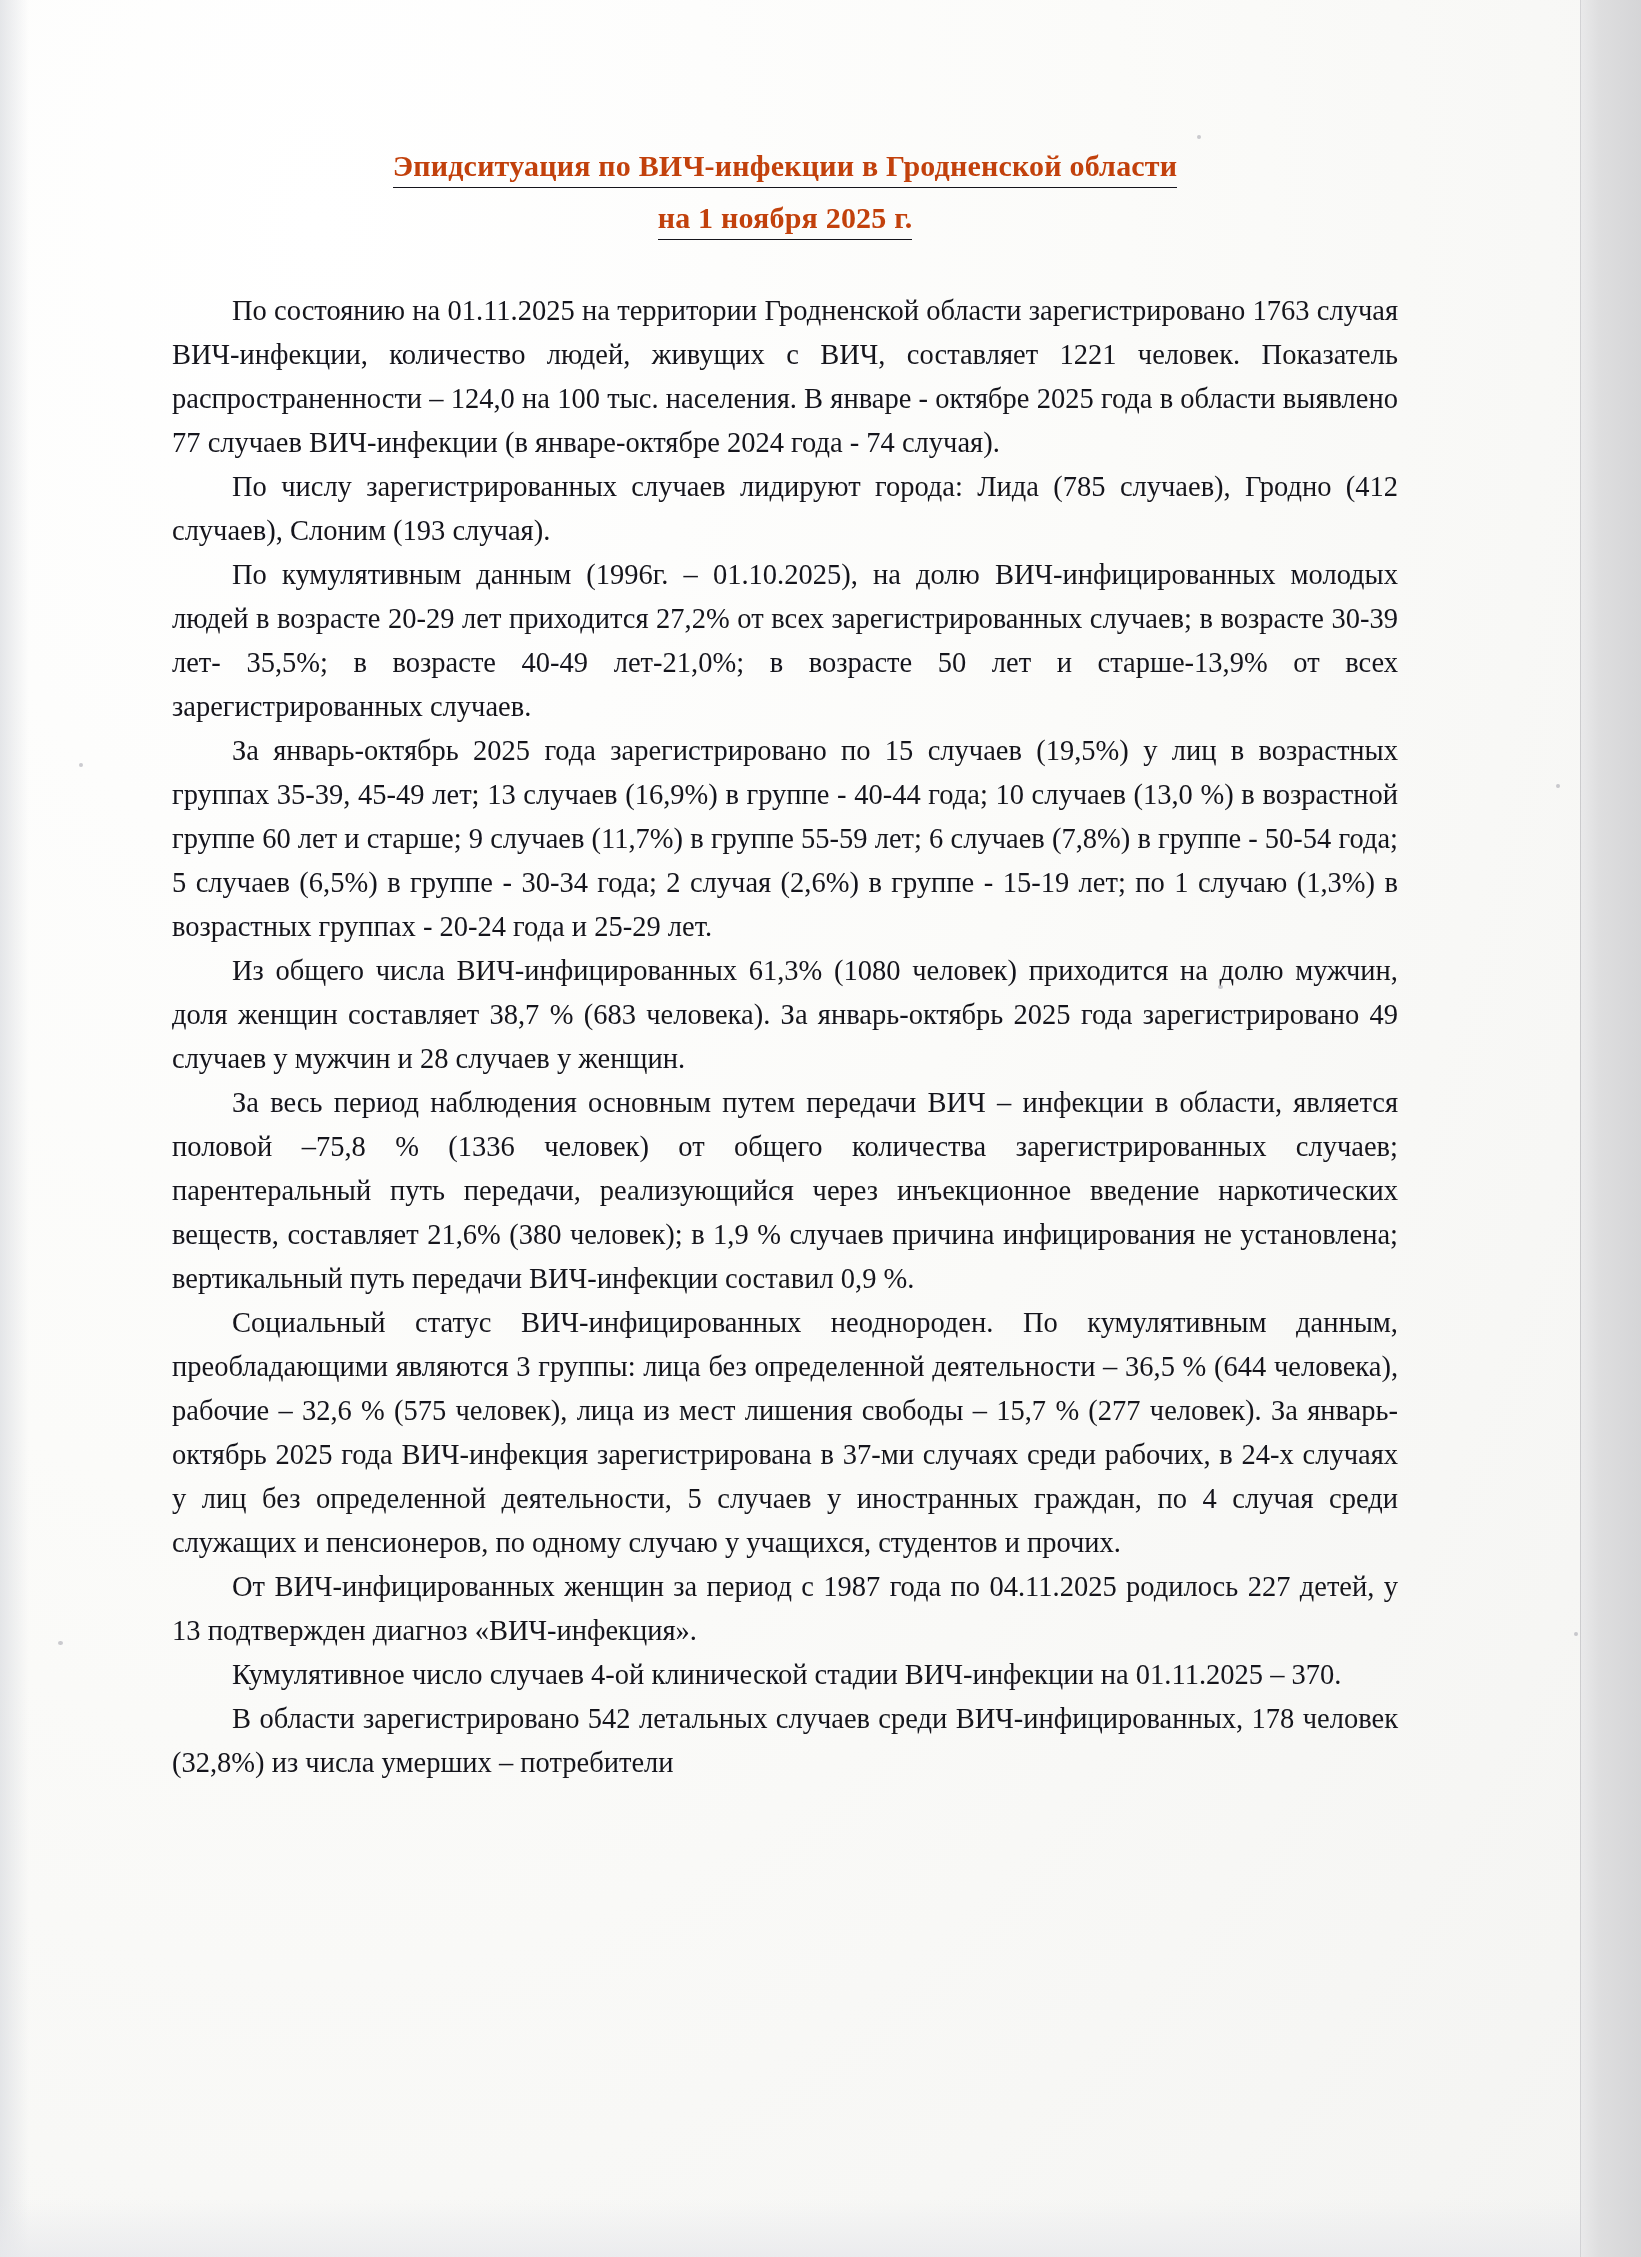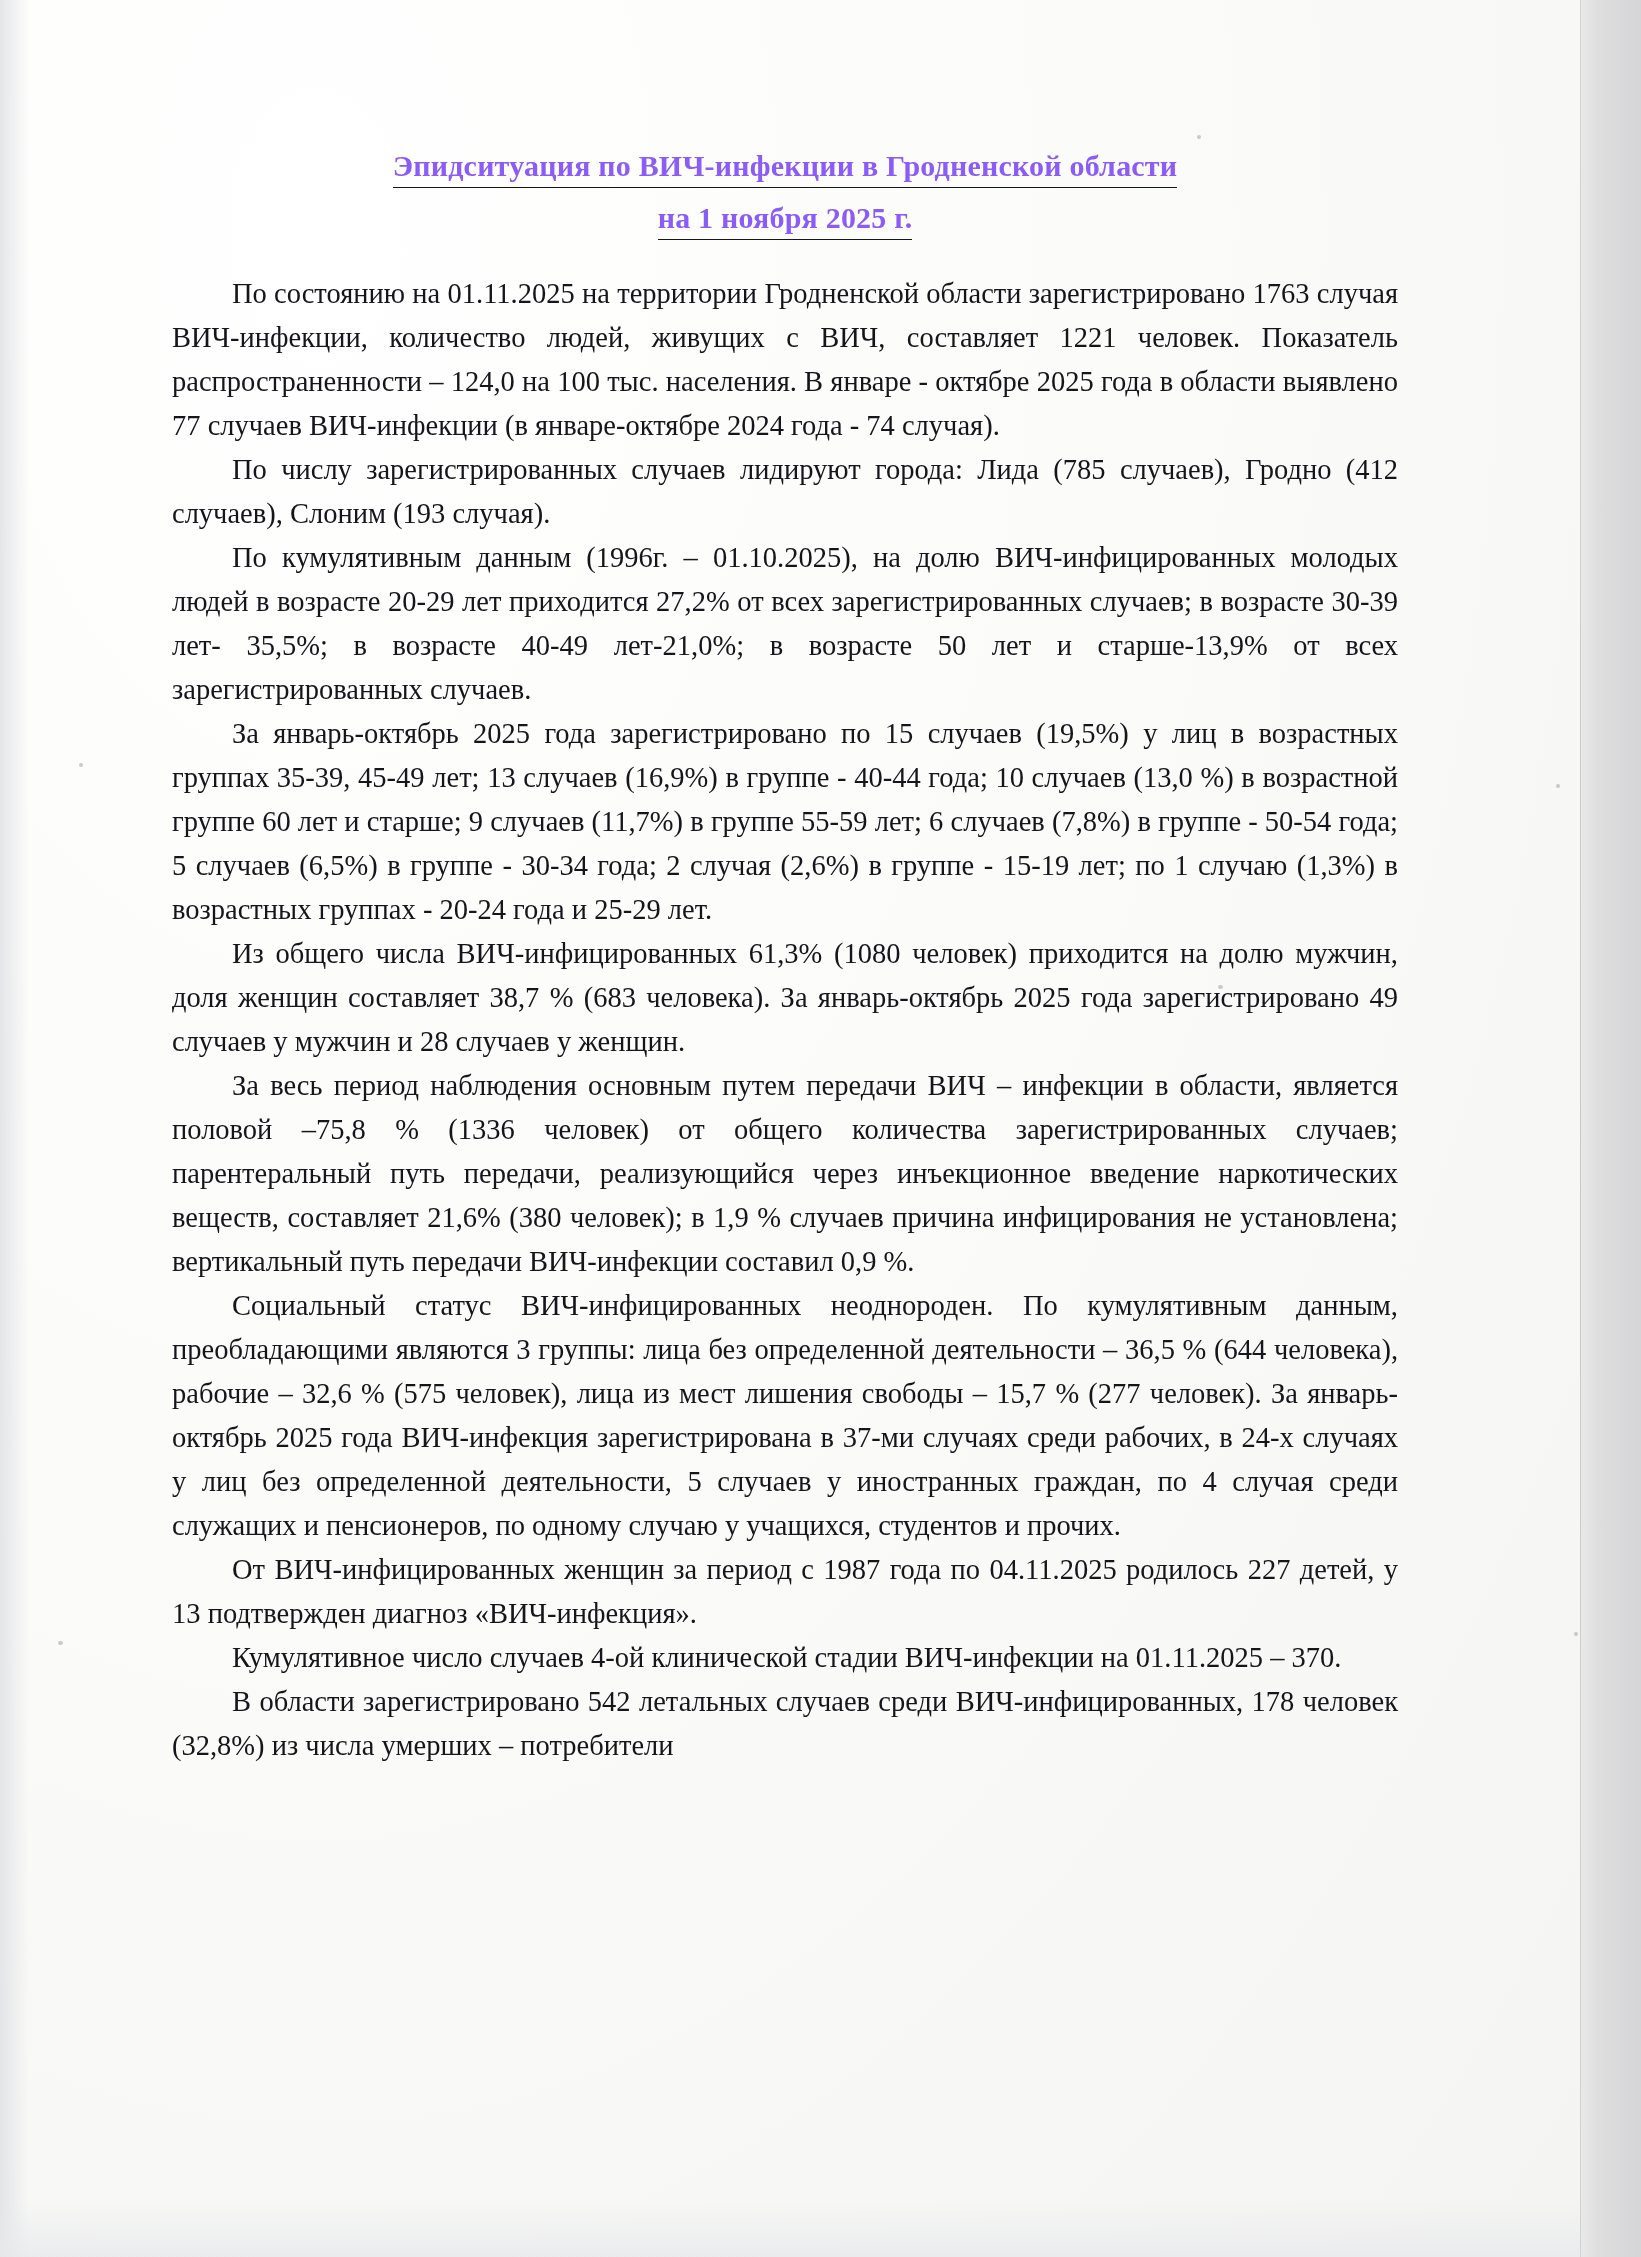--- a/index.html
+++ b/index.html
@@ -80,31 +80,31 @@
     top: 145px;
     width: 1226px;
   }
 
   .title {
     text-align: center;
     font-weight: bold;
     font-size: 30px;
     line-height: 41px;
     letter-spacing: 0.2px;
-    color: #8b5cf6;
+    color: #c2410c;
   }
   .title .line {
     display: inline-block;
     border-bottom: 1.9px solid #15151c;
     padding-bottom: 1px;
   }
   .title .l2 { margin-top: 9px; }
 
   .body {
-    margin-top: 32px;
+    margin-top: 49px;
     font-size: 28.5px;
     line-height: 44px;
     color: #15151c;
     text-align: justify;
     text-justify: inter-word;
   }
   .para {
     text-indent: 60px;
     margin: 0;
   }

